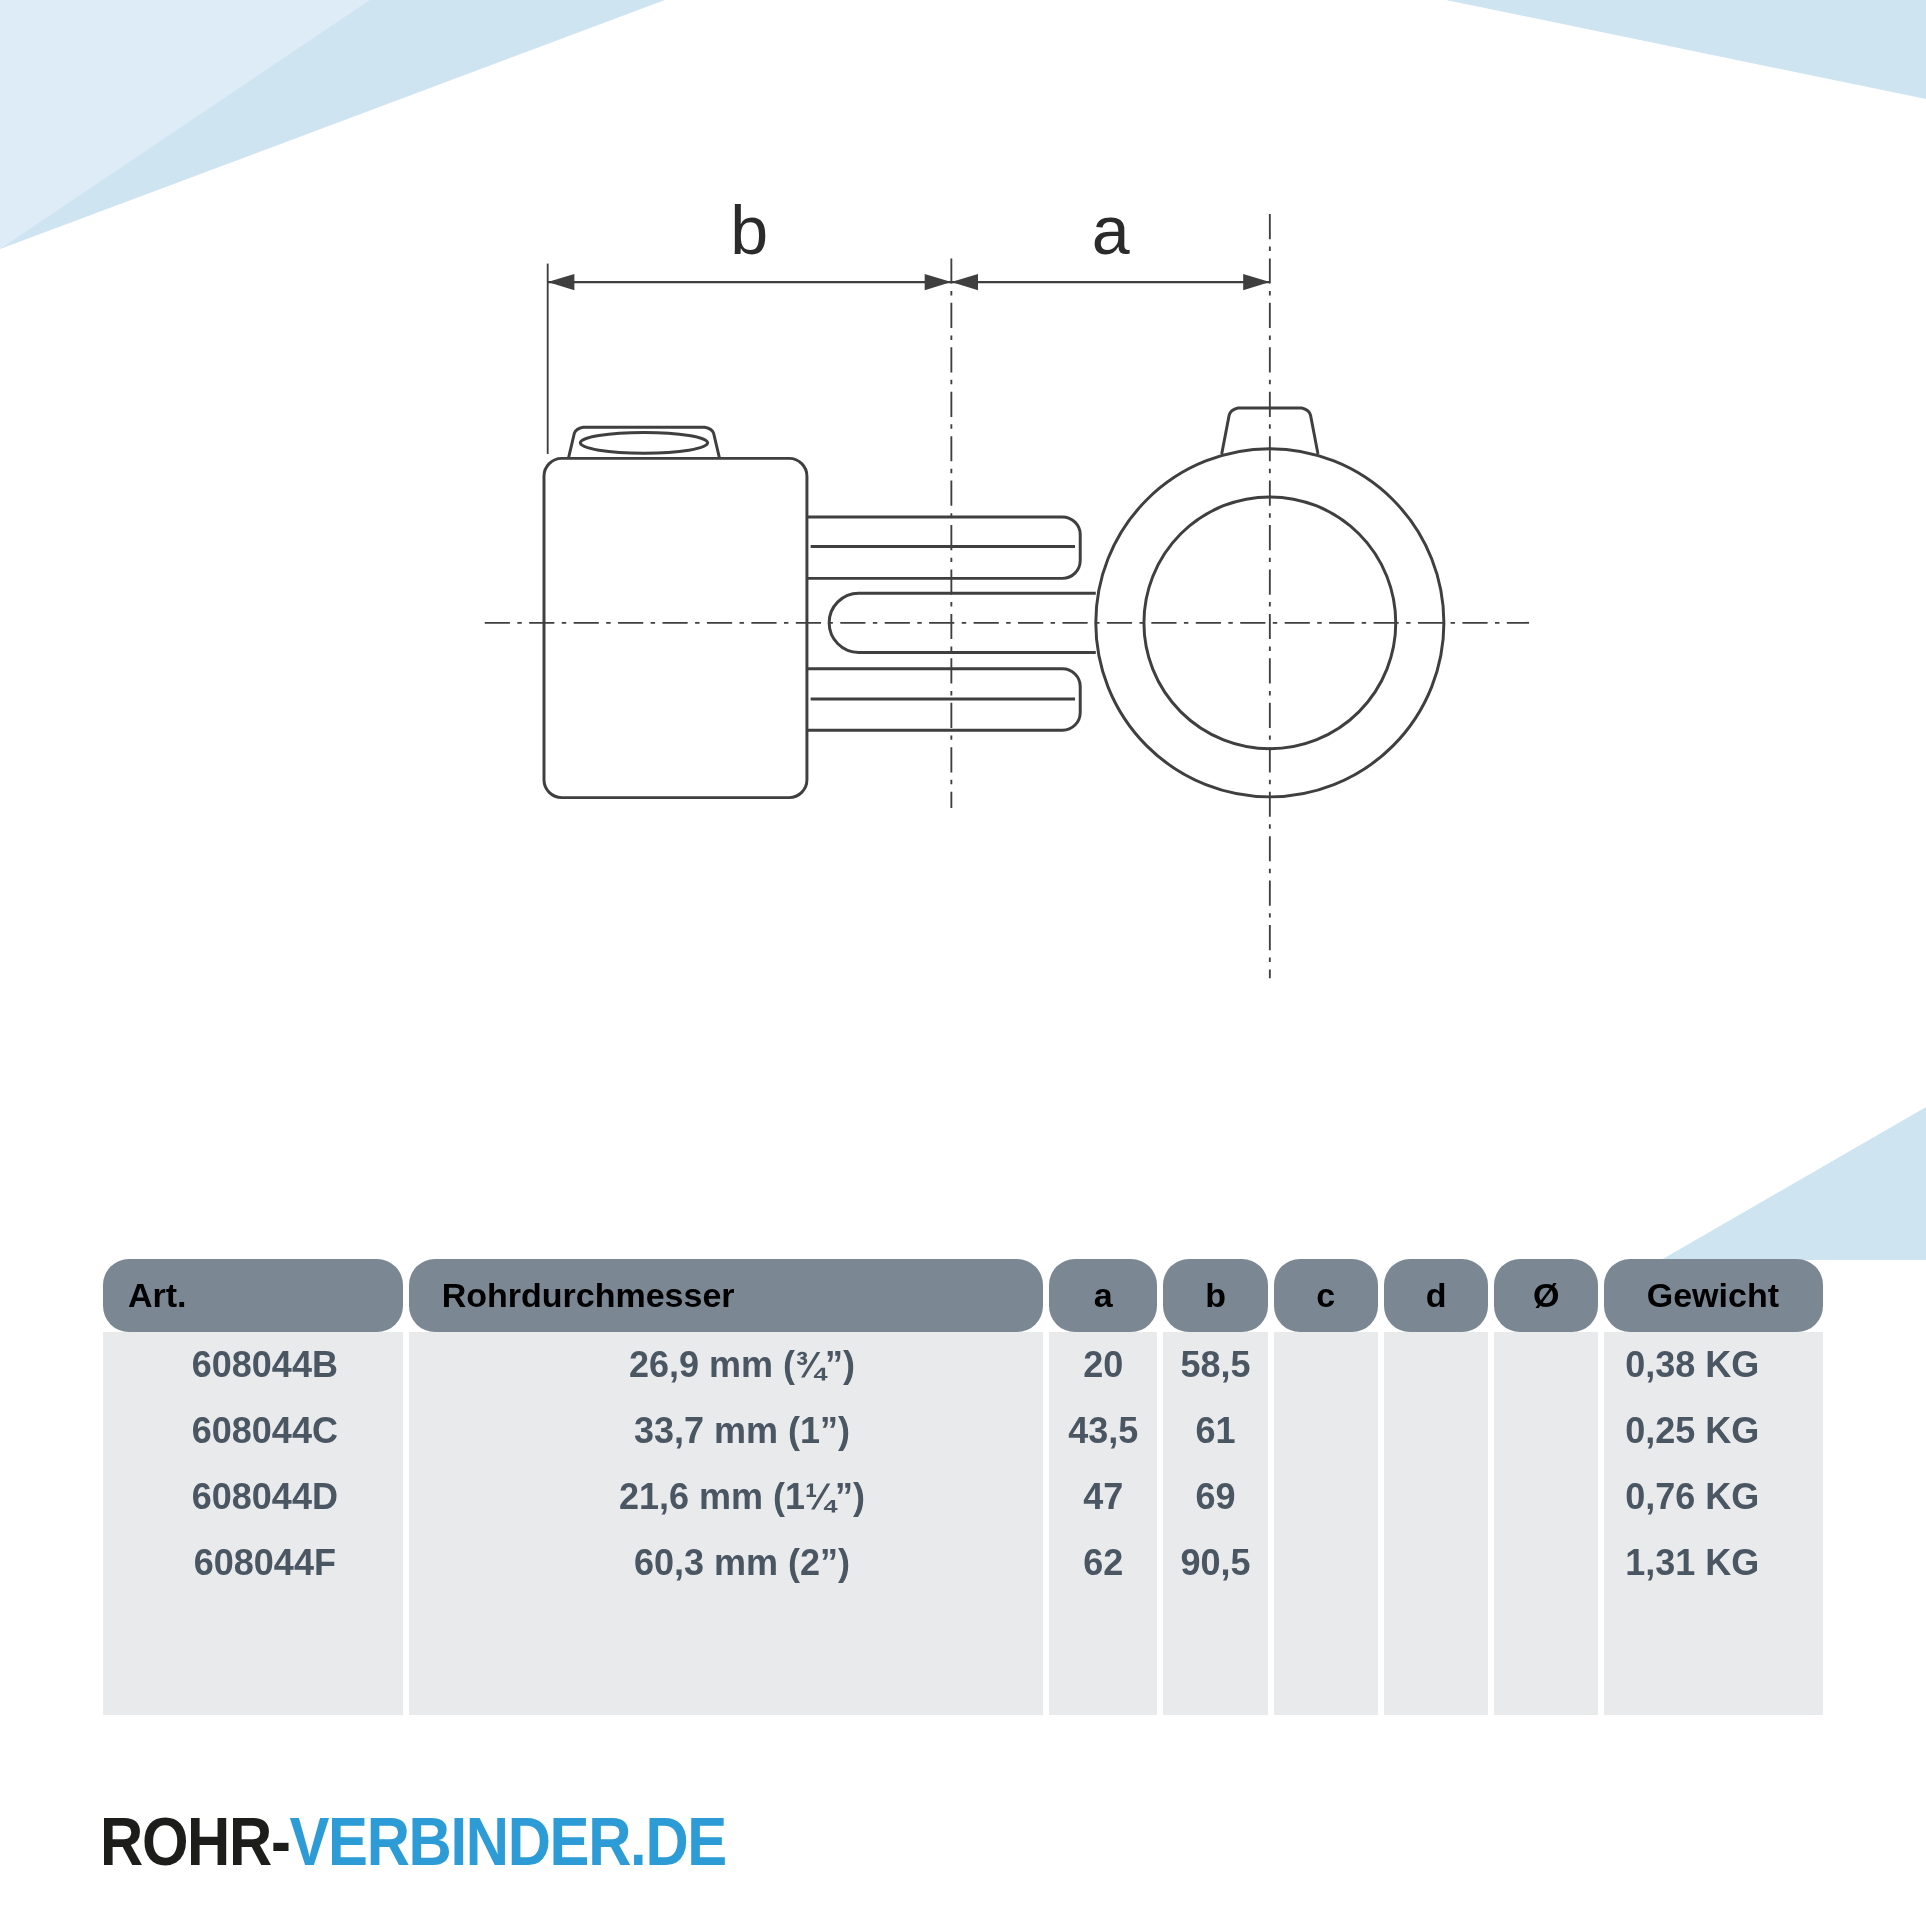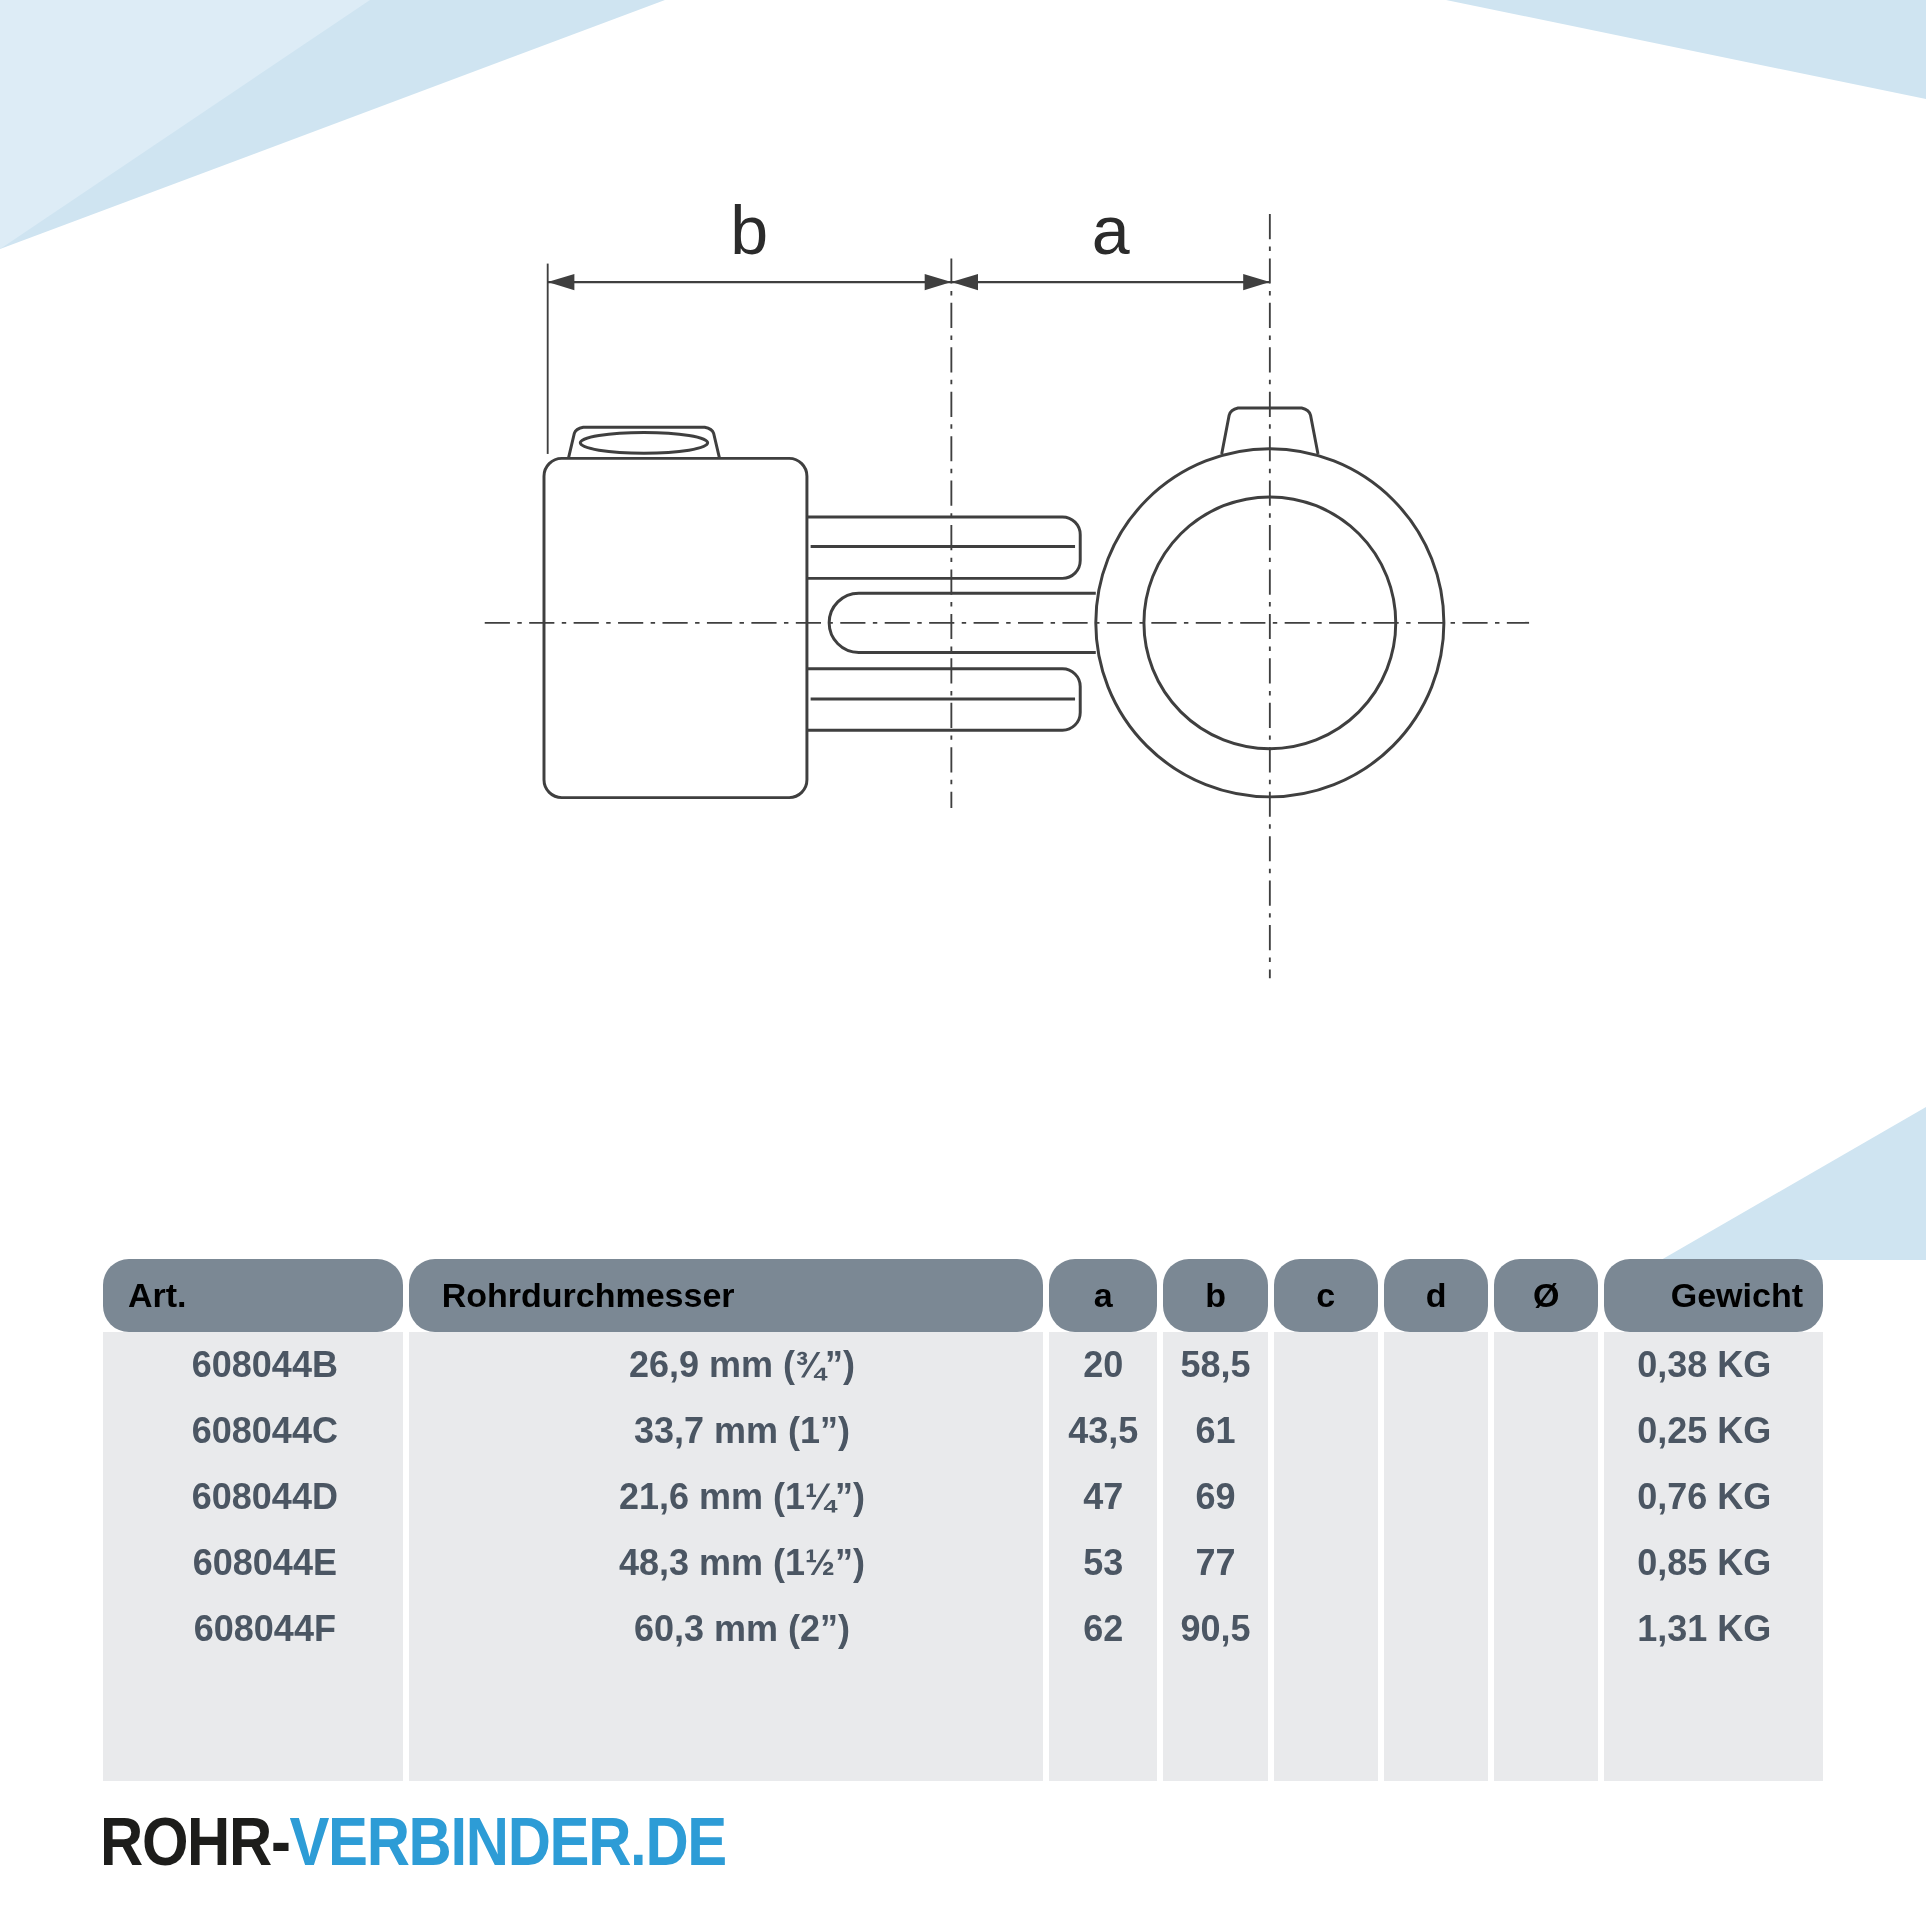--- a/index.html
+++ b/index.html
@@ -44,21 +44,21 @@
     height:64px;
     font-size:36px;
     font-weight:700;
     vertical-align:middle;
     text-align:center;
   }
   table.spec tr.filler td{height:117px;}
   .al{text-align:left;padding-left:25px;}
   .al2{text-align:left;padding-left:33px;}
   .ac{text-align:center;}
-  .ar{text-align:right;padding-right:20px;}
+  .ar{text-align:right;padding-right:44px;}
 
   
   .logo{
     position:absolute;
     left:100px;
     top:1802px;
     font-size:68px;
     font-weight:700;
     letter-spacing:-1.5px;
     transform:scaleX(0.88);
@@ -167,30 +167,20 @@
           <td class="al">608044D</td>
           <td class="al2">21,6 mm (1¼”)</td>
           <td class="ac">47</td>
           <td class="ac">69</td>
           <td class="ac"></td>
           <td class="ac"></td>
           <td class="ac"></td>
           <td class="ar">0,76 KG</td>
         </tr>
         <tr>
-          <td class="al">608044E</td>
-          <td class="al2">48,3 mm (1½”)</td>
-          <td class="ac">53</td>
-          <td class="ac">77</td>
-          <td class="ac"></td>
-          <td class="ac"></td>
-          <td class="ac"></td>
-          <td class="ar">0,85 KG</td>
-        </tr>
-        <tr>
           <td class="al">608044F</td>
           <td class="al2">60,3 mm (2”)</td>
           <td class="ac">62</td>
           <td class="ac">90,5</td>
           <td class="ac"></td>
           <td class="ac"></td>
           <td class="ac"></td>
           <td class="ar">1,31 KG</td>
         </tr>
         <tr class="filler">

